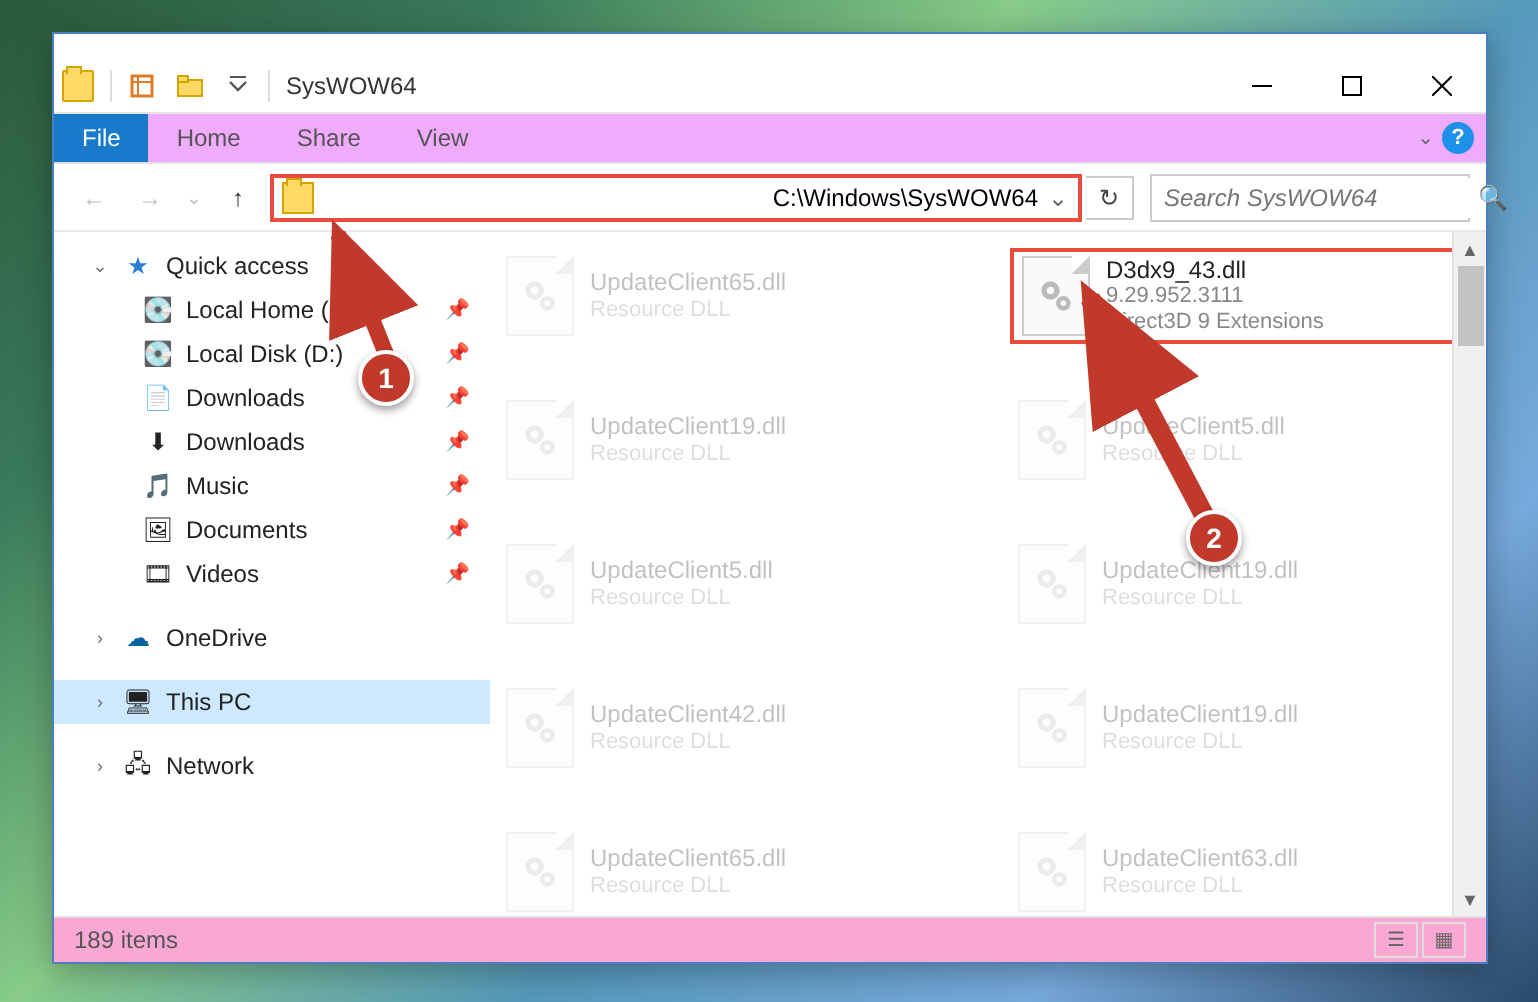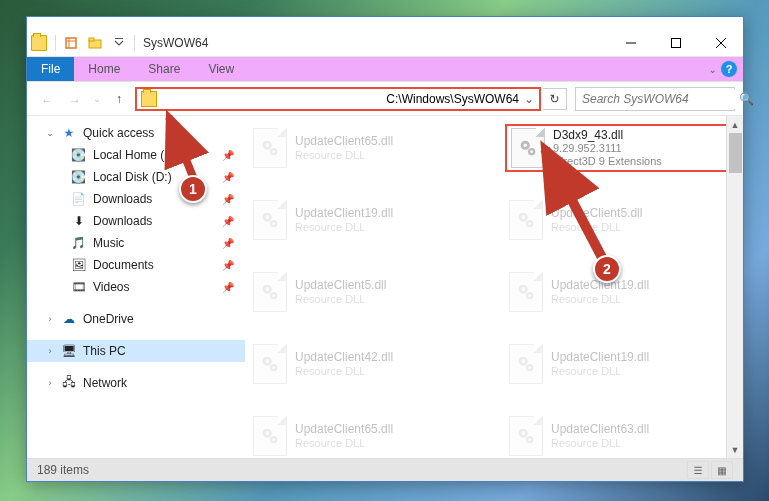--- a/index.html
+++ b/index.html
@@ -46,21 +46,21 @@
 .file-item.highlighted { opacity:1; border:2px solid #e74c3c; }
 .file-icon { width:34px; height:40px; background:#fafafa; border:1px solid #ccc; position:relative; flex-shrink:0; display:flex; align-items:center; justify-content:center; }
 .file-icon::before { content:''; position:absolute; top:-1px; right:-1px; width:9px; height:9px; background:linear-gradient(135deg,#fff 49%, #ccc 50%); }
 .gear-svg { width:22px; height:22px; }
 .file-text { display:flex; flex-direction:column; line-height:1.2; }
 .file-name { color:#222; font-size:12px; }
 .file-desc { color:#888; font-size:11px; }
 .scrollbar { position:absolute; top:0; right:0; width:17px; height:100%; background:#f0f0f0; border-left:1px solid #e0e0e0; }
 .scroll-arrow { height:17px; display:flex; align-items:center; justify-content:center; color:#666; font-size:9px; }
 .scroll-thumb { position:absolute; top:17px; left:2px; width:13px; height:40px; background:#c2c2c2; }
-.statusbar { height:23px; border-top:1px solid #e0e0e0; background:#e5e5e5; display:flex; align-items:center; padding:0 10px; color:#555; font-size:11px; }
+.statusbar { height:23px; border-top:1px solid #e0e0e0; background:#f9a8d4; display:flex; align-items:center; padding:0 10px; color:#555; font-size:11px; }
 .status-views { margin-left:auto; display:flex; gap:2px; }
 .view-btn { width:22px; height:18px; border:1px solid #ddd; display:flex; align-items:center; justify-content:center; color:#666; font-size:10px; }
 
 .callout { position:absolute; width:28px; height:28px; border-radius:50%; background:#c0392b; border:2px solid #fff; color:#fff; font-weight:bold; font-size:14px; display:flex; align-items:center; justify-content:center; box-shadow:0 2px 4px rgba(0,0,0,.4); z-index:50; }
 .arrow-svg { position:absolute; z-index:40; pointer-events:none; }
 .si-icon { width:16px; height:16px; display:flex; align-items:center; justify-content:center; flex-shrink:0; }
 </style>
 </head>
 <body>
 

